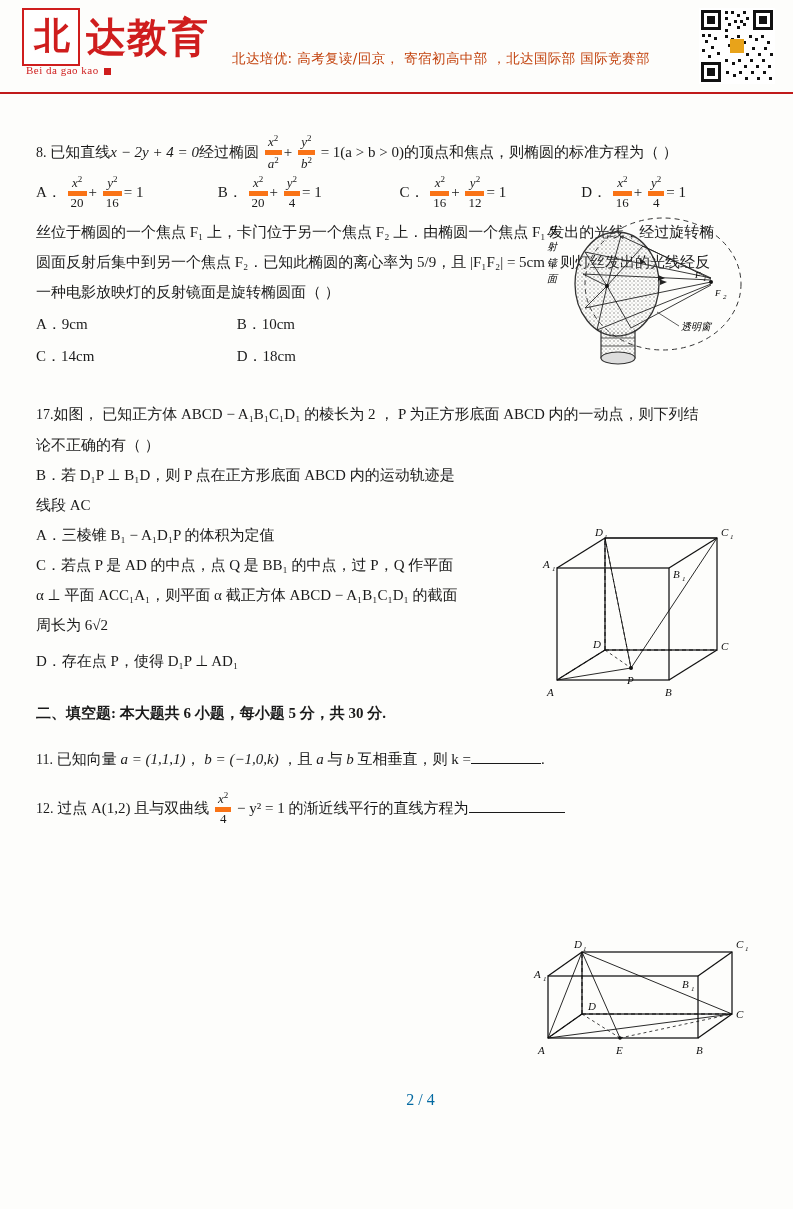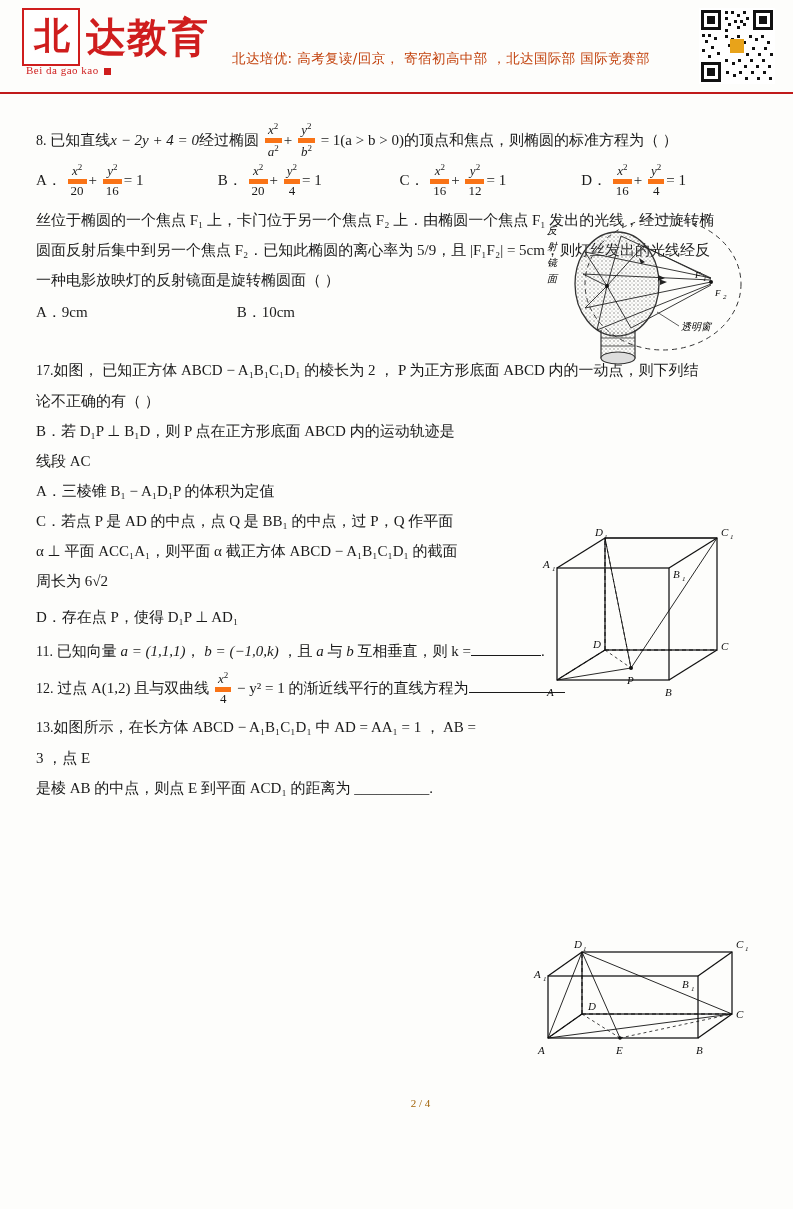--- a/index.html
+++ b/index.html
@@ -75,21 +75,21 @@
     position:absolute;left:0;right:0;top:92px;
     height:2px;background:#c01a1a;
   }
   
   .content{
     position:relative;
     padding:14px 30px 0 36px;
     font-size:15px;
     line-height:30px;
   }
-  .q{ margin-top:4px; position:relative;}
+  .q{ margin-top:16px; position:relative;}
   .q .stem{ text-indent:0; }
   .num{ font-size:14px; }
   .opts{
     display:flex;
     margin-top:2px;
   }
   .opts .opt{ white-space:nowrap; }
   .opts.four .opt{ width:25%; }
   .opts.two{ width:60%; }
   .opts.two .opt{ width:46%; }
@@ -119,21 +119,21 @@
   .fig-cube1{
     position:absolute; right:28px; top:528px;
     width:230px;height:200px;
   }
   .fig-cube2{
     position:absolute; right:18px; top:938px;
     width:245px;height:145px;
   }
   .pagenum{
     position:absolute;left:0;right:0;bottom:100px;
-    text-align:center;font-size:11px;color:#a16207;padding-left:48px;
+    text-align:center;font-size:16px;color:#0369a1;padding-left:48px;
   }
   svg text{ font-family:"Liberation Serif",serif; font-style:italic; }
 </style>
 </head>
 <body>
 
 <div class="page">
 
   <div class="header">
     <div class="logo-block">
@@ -250,57 +250,58 @@
     </div>
 
     <div class="q" style="margin-top:6px;">
       <div>丝位于椭圆的一个焦点 F₁ 上，卡门位于另一个焦点 F₂ 上．由椭圆一个焦点 F₁ 发出的光线，经过旋转椭</div>
       <div>圆面反射后集中到另一个焦点 F₂．已知此椭圆的离心率为 5/9，且 |F₁F₂| = 5cm，则灯丝发出的光线经反</div>
       <div>一种电影放映灯的反射镜面是旋转椭圆面（    ）</div>
       <div class="opts two" style="margin-top:2px;">
         <div class="opt">A．9cm</div>
         <div class="opt">B．10cm</div>
       </div>
+      <div class="opts two">
+        <div class="opt">C．14cm</div>
+        <div class="opt">D．18cm</div>
+      </div>
     </div>
 
     <div class="q" style="margin-top:28px;">
       <div><span class="num">17.</span><span>如图，  已知正方体 ABCD − A₁B₁C₁D₁ 的棱长为 2 ， P 为正方形底面 ABCD 内的一动点，则下列结</span></div>
       <div>论不正确的有（    ）</div>
       <div style="width:58%;">
         <div><span>B．</span><span>若 D₁P ⊥ B₁D，则 P 点在正方形底面 ABCD 内的运动轨迹是线段 AC</span></div>
         <div><span>A．</span><span>三棱锥 B₁ − A₁D₁P 的体积为定值</span></div>
         <div><span>C．</span><span>若点 P 是 AD 的中点，点 Q 是 BB₁ 的中点，过 P，Q 作平面 α ⊥ 平面 ACC₁A₁，则平面 α 截正方体 ABCD − A₁B₁C₁D₁ 的截面周长为 6√2</span></div>
         <div style="margin-top:6px;"><span>D．</span><span>存在点 P，使得 D₁P ⊥ AD₁</span></div>
       </div>
     </div>
 
+    <div class="sect-title" style="margin-top:22px;">二、填空题: 本大题共 6 小题，每小题 5 分，共 30 分.</div>
 
     <div class="q">
       <span class="num">11.</span>
       <span>已知向量</span>
       <span class="it">a = (1,1,1)</span>，
       <span class="it">b = (−1,0,k)</span>
       <span>，且</span>
       <span class="it">a</span>
       <span>与</span>
       <span class="it">b</span>
       <span>互相垂直，则 k =</span><span class="blank"></span>.
     </div>
 
     <div class="q">
       <span class="num">12.</span>
       <span>过点 A(1,2) 且与双曲线</span>
       <span class="frac"><span class="n"><span class="it">x</span><span class="sup">2</span></span><span class="d">4</span></span>
       <span>− y² = 1 的渐近线平行的直线方程为</span><span class="blank lg"></span>
     </div>
 
-    <div class="q" style="width:62%;">
-      <div><span class="num">13.</span><span>如图所示，在长方体 ABCD − A₁B₁C₁D₁ 中 AD = AA₁ = 1 ， AB = 3 ，点 E</span></div>
-      <div>是棱 AB 的中点，则点 E 到平面 ACD₁ 的距离为 __________.</div>
-    </div>
   </div>
 
   <svg class="fig-lamp" viewBox="0 0 210 180">
     <defs>
       <pattern id="stip" width="4" height="4" patternUnits="userSpaceOnUse">
         <circle cx="1" cy="1" r="0.7" fill="#777"></circle>
         <circle cx="3" cy="3" r="0.6" fill="#999"></circle>
       </pattern>
     </defs>
 

